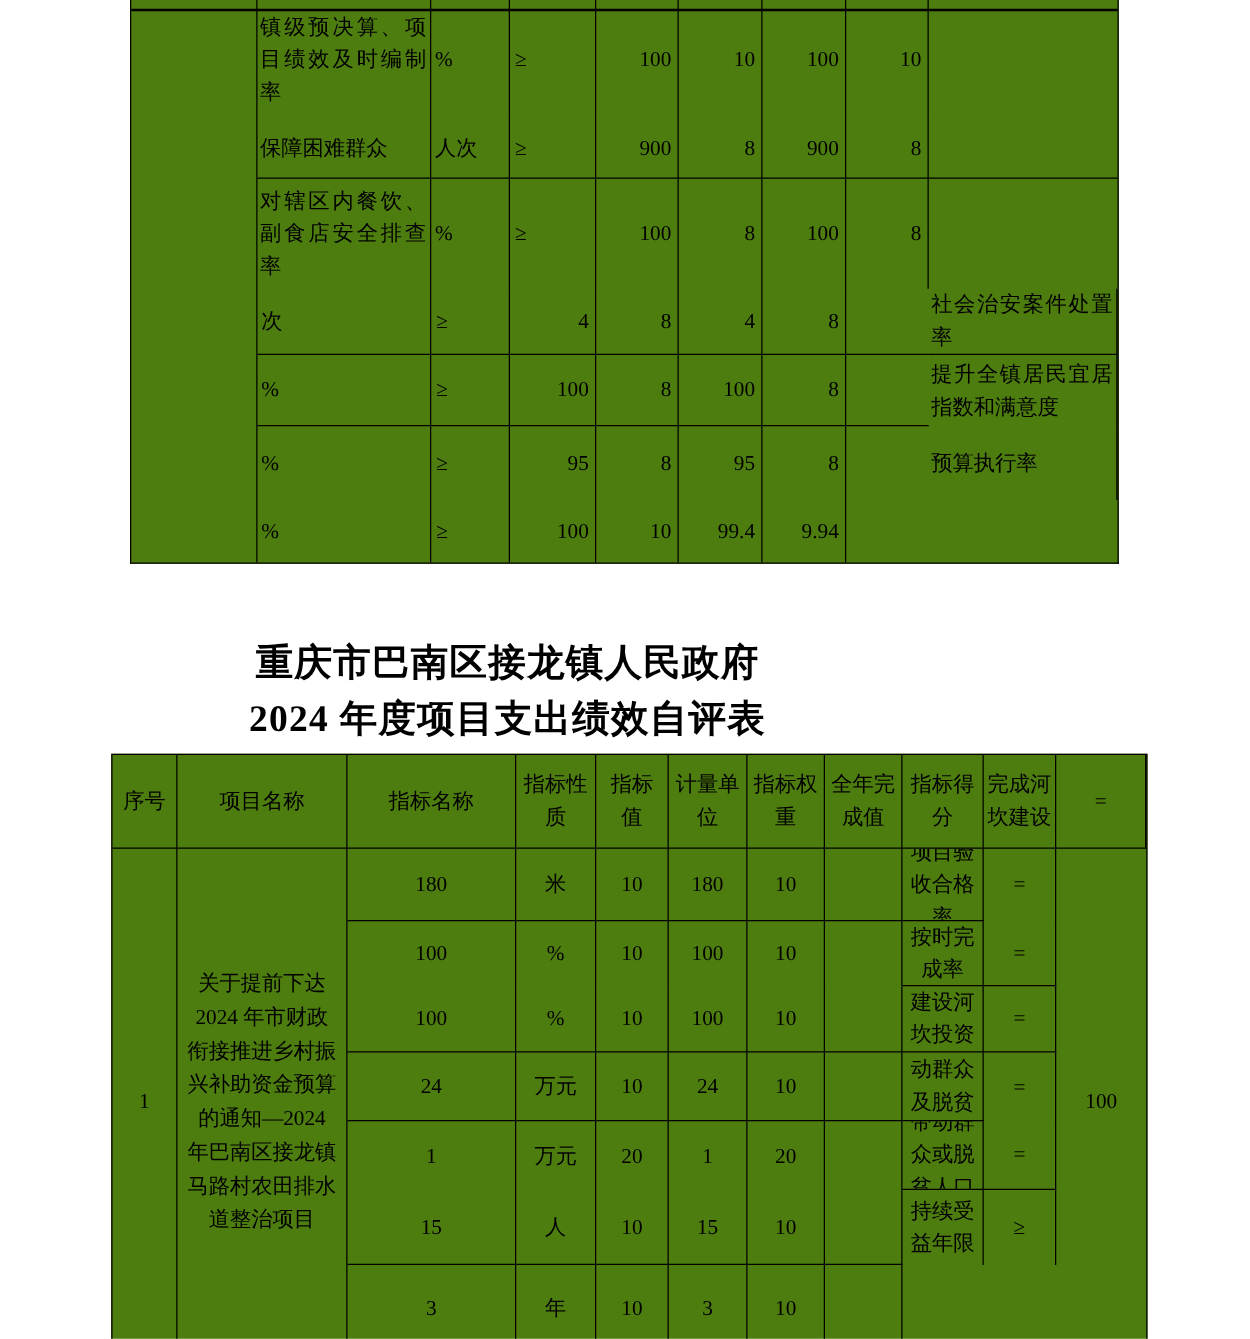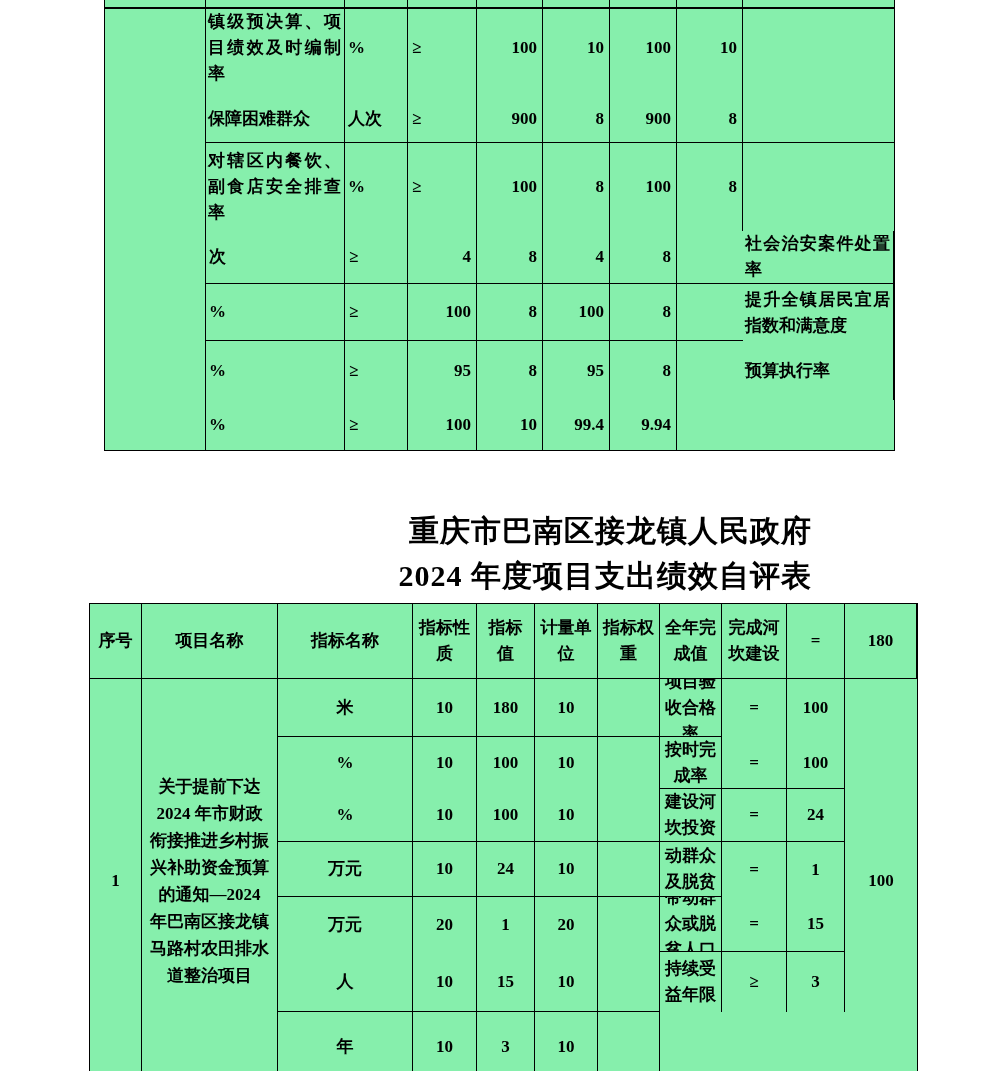--- a/index.html
+++ b/index.html
@@ -2,32 +2,32 @@
 <html><head>
 <meta charset="utf-8">
 <style>
   html,body{margin:0;padding:0;}
   body{
     width:1000px;height:1071px;position:relative;overflow:hidden;
     background:#ffffff;color:#000000;
     font-family:"Liberation Serif","DejaVu Serif",serif;
     font-size:17px;line-height:26px;
   }
-  .t{position:absolute;display:grid;box-sizing:border-box;background:#86efac;font-weight:bold;}
+  .t{position:absolute;display:grid;box-sizing:border-box;background:#4d7c0f;}
   
   .t1{
     left:104px;top:0;width:791px;height:451px;
     border-left:1.5px solid #000;border-right:1.5px solid #000;border-bottom:1.5px solid #000;
     grid-template-columns:101px 139px 63px 69px 66px 67px 67px 66px 1fr;
     grid-template-rows:95px 48px 88px 53px 57px 59px 1fr;
   }
   .t1 .topline{position:absolute;left:0;right:0;top:7px;height:1.5px;background:#000;}
   
   .title{
-    position:absolute;left:0;top:508px;width:812px;text-align:right;
+    position:absolute;left:0;top:508px;width:812px;text-align:center;
     font-weight:bold;font-size:30px;line-height:45px;letter-spacing:1px;
   }
   
   .t2{
     left:89px;top:603px;width:829px;height:480px;
     border:1.5px solid #000;
     grid-template-columns:52px 136px 135px 64px 58px 63px 62px 62px 65px 58px 1fr;
     grid-template-rows:75px 58px 52px 53px 55px 55px 60px 1fr;
   }
   
@@ -140,20 +140,21 @@
 <div class="t t2">
 
   <div class="cell br bb hdr">序号</div>
   <div class="cell br bb hdr">项目名称</div>
   <div class="cell br bb hdr">指标名称</div>
   <div class="cell br bb hdr">指标性质</div>
   <div class="cell br bb hdr">指标值</div>
   <div class="cell br bb hdr">计量单位</div>
   <div class="cell br bb hdr">指标权重</div>
   <div class="cell br bb hdr">全年完成值</div>
+  <div class="cell br bb hdr">指标得分</div>
 
   <div class="cell br c serialcell">1</div>
   <div class="cell br c pre projcell">关于提前下达
 2024 年市财政
 衔接推进乡村振
 兴补助资金预算
 的通知—2024
 年巴南区接龙镇
 马路村农田排水
 道整治项目</div>

